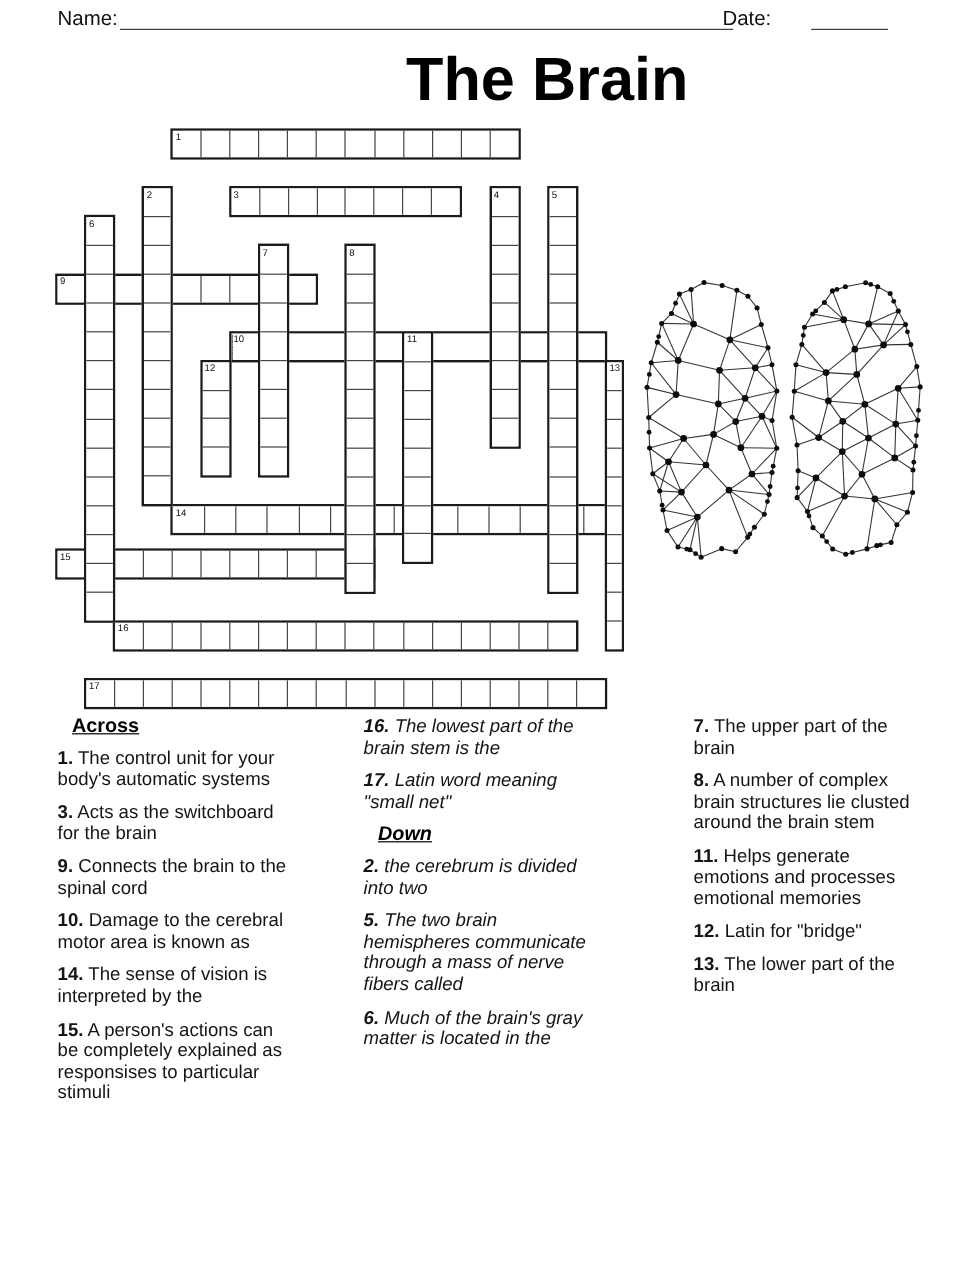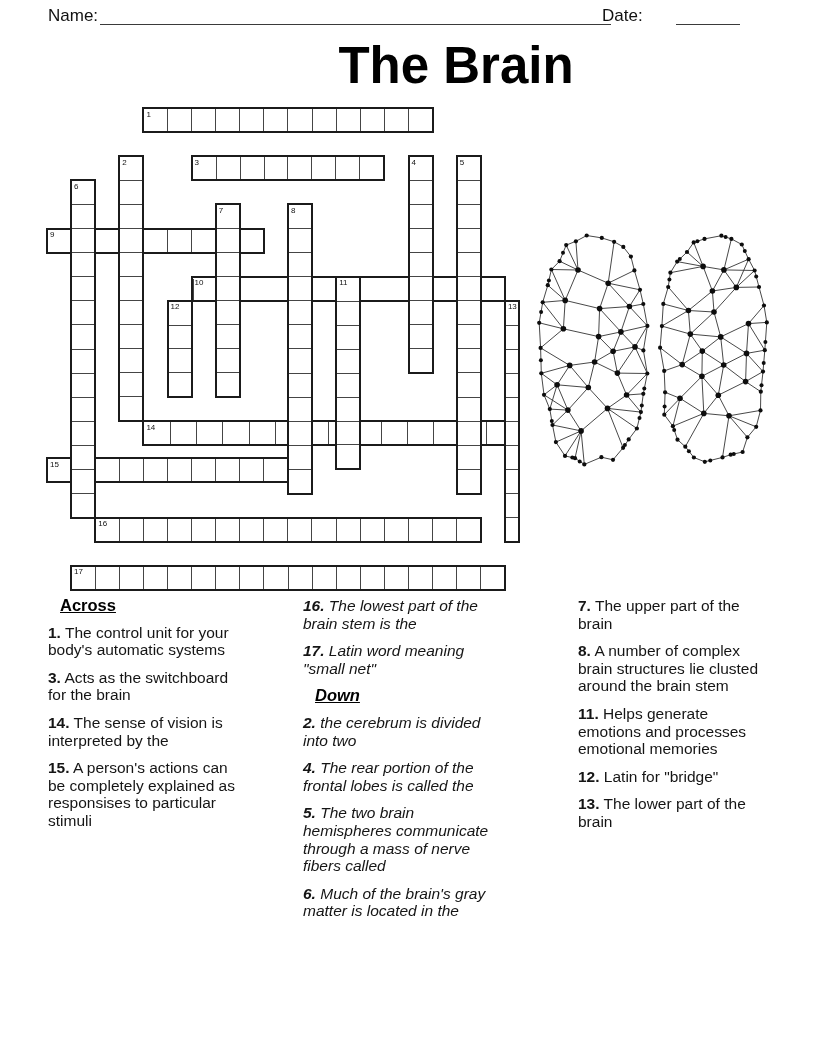--- a/index.html
+++ b/index.html
@@ -641,29 +641,30 @@
     <circle cx="184.7" cy="108.9" r="2.8"></circle>
     <circle cx="167.1" cy="38.4" r="2.8"></circle>
     <circle cx="200.3" cy="59.4" r="2.8"></circle>
     <circle cx="166.3" cy="123.1" r="2.8"></circle>
   </svg>
 
 <div class="clue-col" id="clue-col-1">
     <div class="clue-header">Across</div>
     <p class="clue"><b>1.</b><span> The control unit for your body's automatic systems</span></p>
     <p class="clue"><b>3.</b><span> Acts as the switchboard for the brain</span></p>
+    <p class="clue"><b>9.</b><span> Connects the brain to the spinal cord</span></p>
+    <p class="clue"><b>10.</b><span> Damage to the cerebral motor area is known as</span></p>
     <p class="clue"><b>14.</b><span> The sense of vision is interpreted by the</span></p>
     <p class="clue"><b>15.</b><span> A person's actions can be completely explained as responsises to particular stimuli</span></p>
   </div>
 <div class="clue-col" id="clue-col-2">
     <p class="clue"><b>16.</b><span> The lowest part of the brain stem is the</span></p>
     <p class="clue"><b>17.</b><span> Latin word meaning "small net"</span></p>
     <div class="clue-header">Down</div>
     <p class="clue"><b>2.</b><span> the cerebrum is divided into two</span></p>
-    <p class="clue"><b>4.</b><span> The rear portion of the frontal lobes is called the</span></p>
     <p class="clue"><b>5.</b><span> The two brain hemispheres communicate through a mass of nerve fibers called</span></p>
     <p class="clue"><b>6.</b><span> Much of the brain's gray matter is located in the</span></p>
   </div>
 <div class="clue-col" id="clue-col-3">
     <p class="clue"><b>7.</b><span> The upper part of the brain</span></p>
     <p class="clue"><b>8.</b><span> A number of complex brain structures lie clusted around the brain stem</span></p>
     <p class="clue"><b>11.</b><span> Helps generate emotions and processes emotional memories</span></p>
     <p class="clue"><b>12.</b><span> Latin for "bridge"</span></p>
     <p class="clue"><b>13.</b><span> The lower part of the brain</span></p>
   </div>

